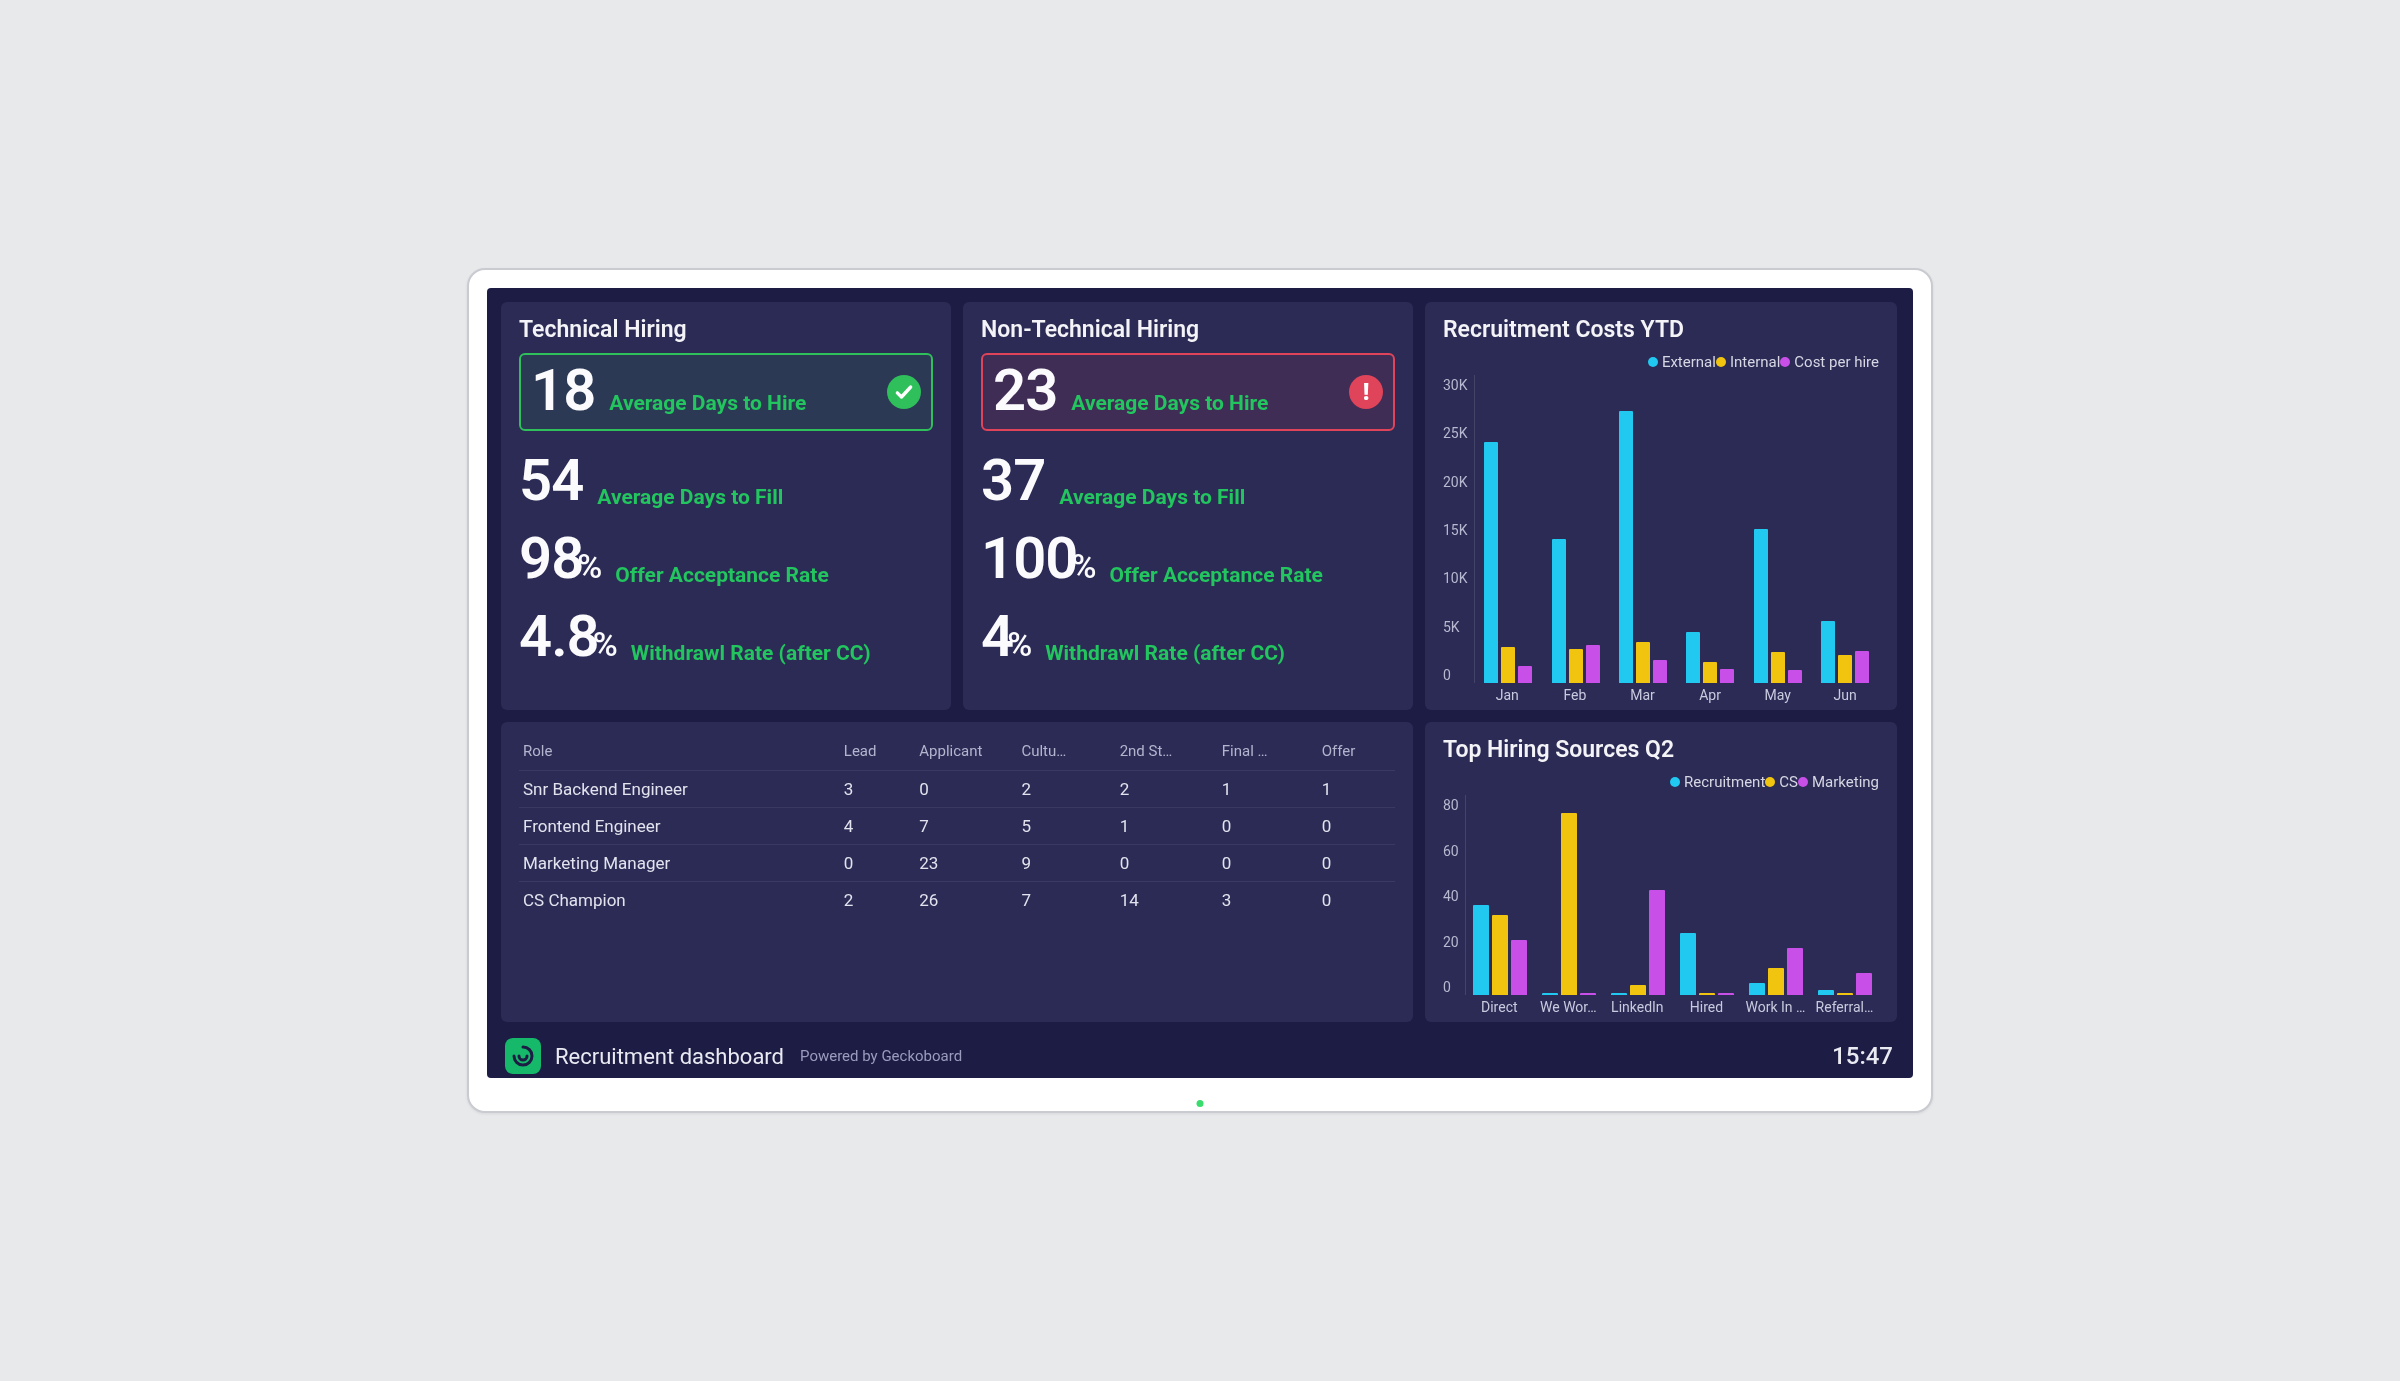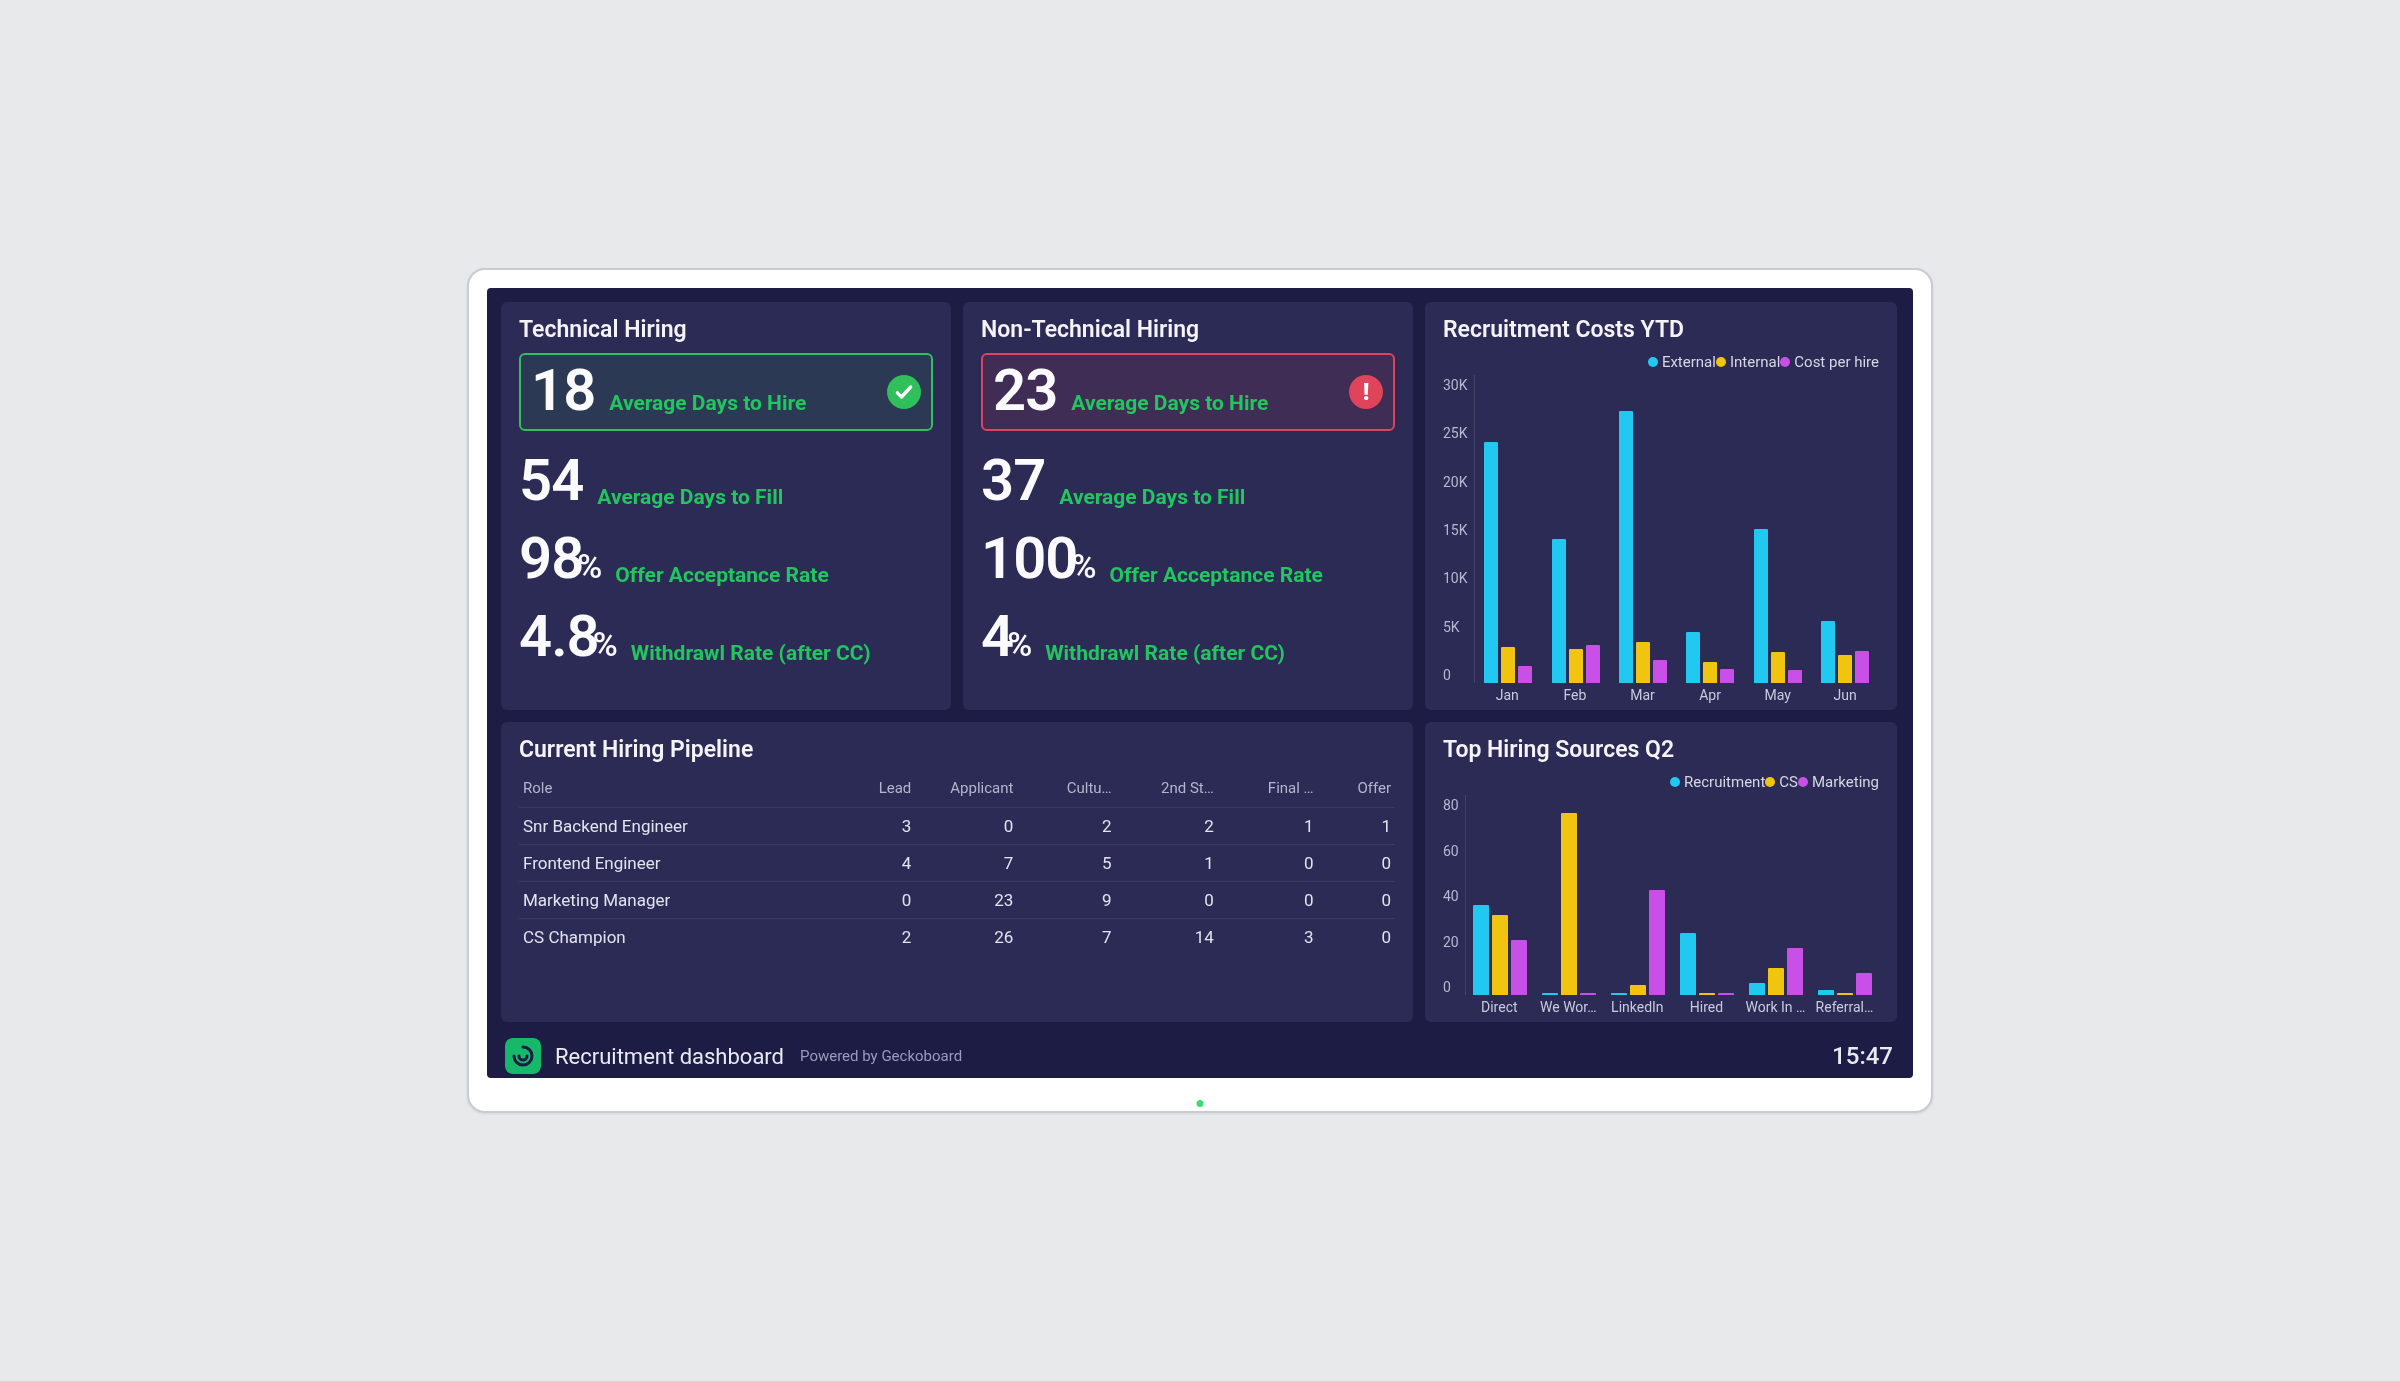--- a/index.html
+++ b/index.html
@@ -88,21 +88,21 @@
   .plotarea { flex:1; display:flex; flex-direction:column;}
   .bars-row { flex:1; display:flex; align-items:flex-end; gap:8px; border-left:1px solid rgba(255,255,255,0.12); padding: 0 4px;}
   .group { flex:1; display:flex; align-items:flex-end; justify-content:center; gap:3px; height:100%;}
   .bar { width: 14px; border-radius: 1px 1px 0 0; }
   .xaxis { display:flex; font-size:14px; color:#c9c9df; padding-top:4px;}
   .xaxis > div { flex:1; text-align:center; white-space:nowrap; overflow:hidden; text-overflow:ellipsis;}
 
   
   table.pipe { width:100%; border-collapse: collapse; font-size:17px; color:#e3e3ef;}
   table.pipe th { text-align:left; font-weight:400; font-size:15px; color:#b4b4cf; padding:6px 4px 10px 4px;}
-  table.pipe th.num, table.pipe td.num { text-align:right; }
+  table.pipe th.num, table.pipe td.num { text-align:left; }
   table.pipe td { padding:8px 4px; border-top:1px solid rgba(255,255,255,0.07);}
   table.pipe th.trunc { max-width:55px; white-space:nowrap; overflow:hidden; text-overflow:ellipsis;}
 
   
   .footer {
     grid-column: 1 / -1;
     display:flex; align-items:center; gap:14px;
     color:#eaeaf2; padding: 0 4px;
   }
   .logo {
@@ -244,21 +244,20 @@
                 <div>Apr</div>
                 <div>May</div>
                 <div>Jun</div>
               </div>
             </div>
           </div>
         </div>
     </div>
 
     <div id="card-pipeline" class="card">
-      <div class="card-title">Current Hiring Pipeline</div>
       <table class="pipe">
         <thead>
             <tr>
               <th>Role</th>
               <th class="num trunc">Lead</th>
               <th class="num trunc">Applicant</th>
               <th class="num trunc">Cultu…</th>
               <th class="num trunc">2nd St…</th>
               <th class="num trunc">Final …</th>
               <th class="num trunc">Offer</th>

